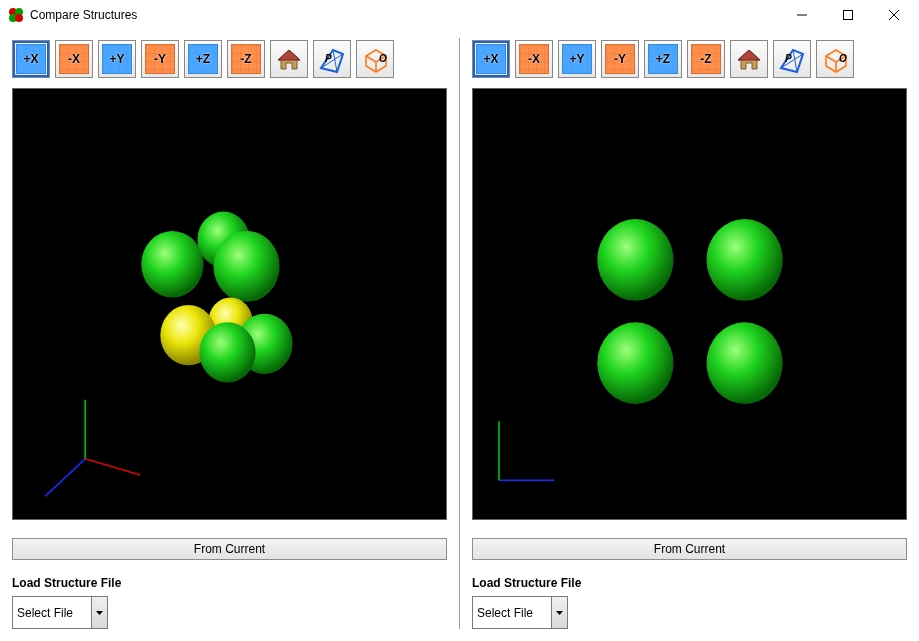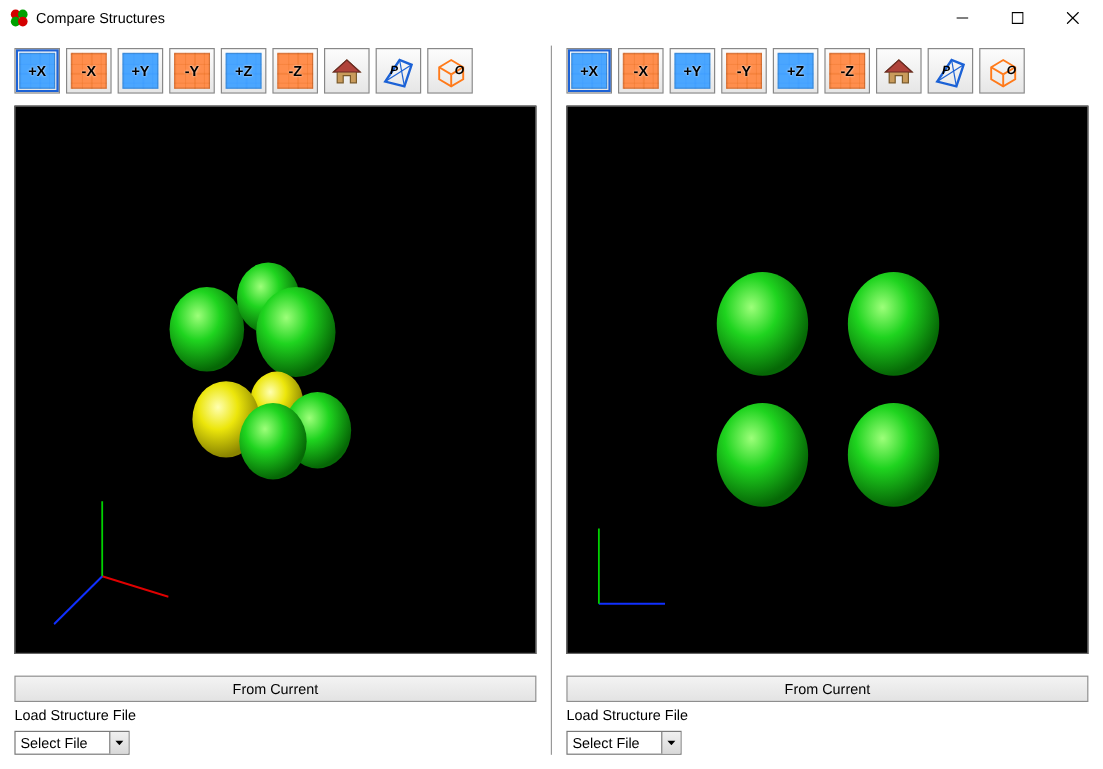--- a/index.html
+++ b/index.html
@@ -33,22 +33,22 @@
       repeating-linear-gradient(#d4580033 0 1px, transparent 1px 8px),
       repeating-linear-gradient(90deg, #d4580033 0 1px, transparent 1px 8px),
       #ff8e4d; }
     .tbtn .axislabel { position: relative; z-index: 2; font-family: Arial, sans-serif; font-size: 12px; font-weight: bold; text-shadow: 0 0 2px #fff; }
 
     .viewport { position: relative; background: #000; border: 1px solid #666; flex: 1; min-height: 0; }
     .viewport svg { width: 100%; height: 100%; display: block; }
 
     .wide-btn { margin-top: 18px; height: 22px; background: linear-gradient(#f3f3f3, #e3e3e3); border: 1px solid #8e8e8e; display: flex; align-items: center; justify-content: center; font-size: 12px; cursor: pointer; }
 
-    .load-label { margin-top: 4px; font-size: 12px; }
-    .combo { margin-top: 6px; width: 96px; height: 20px; border: 1px solid #7a7a7a; background: #fff; display: flex; align-items: center; padding-left: 4px; position: relative; cursor: pointer; }
+    .load-label { margin-top: 16px; font-size: 12px; font-weight: bold; }
+    .combo { margin-top: 6px; width: 96px; height: 33px; border: 1px solid #7a7a7a; background: #fff; display: flex; align-items: center; padding-left: 4px; position: relative; cursor: pointer; }
     .combo .arrow-box { position: absolute; right: 0; top: 0; bottom: 0; width: 16px; border-left: 1px solid #7a7a7a; background: linear-gradient(#f0f0f0,#d9d9d9); display: flex; align-items: center; justify-content: center; }
   </style>
 </head>
 <body>
 
 <svg width="0" height="0" style="position:absolute">
   <defs>
     <radialGradient id="g-green" cx="38%" cy="34%" r="65%">
       <stop offset="0%" stop-color="#9dff7a"></stop>
       <stop offset="45%" stop-color="#1fd41f"></stop>

